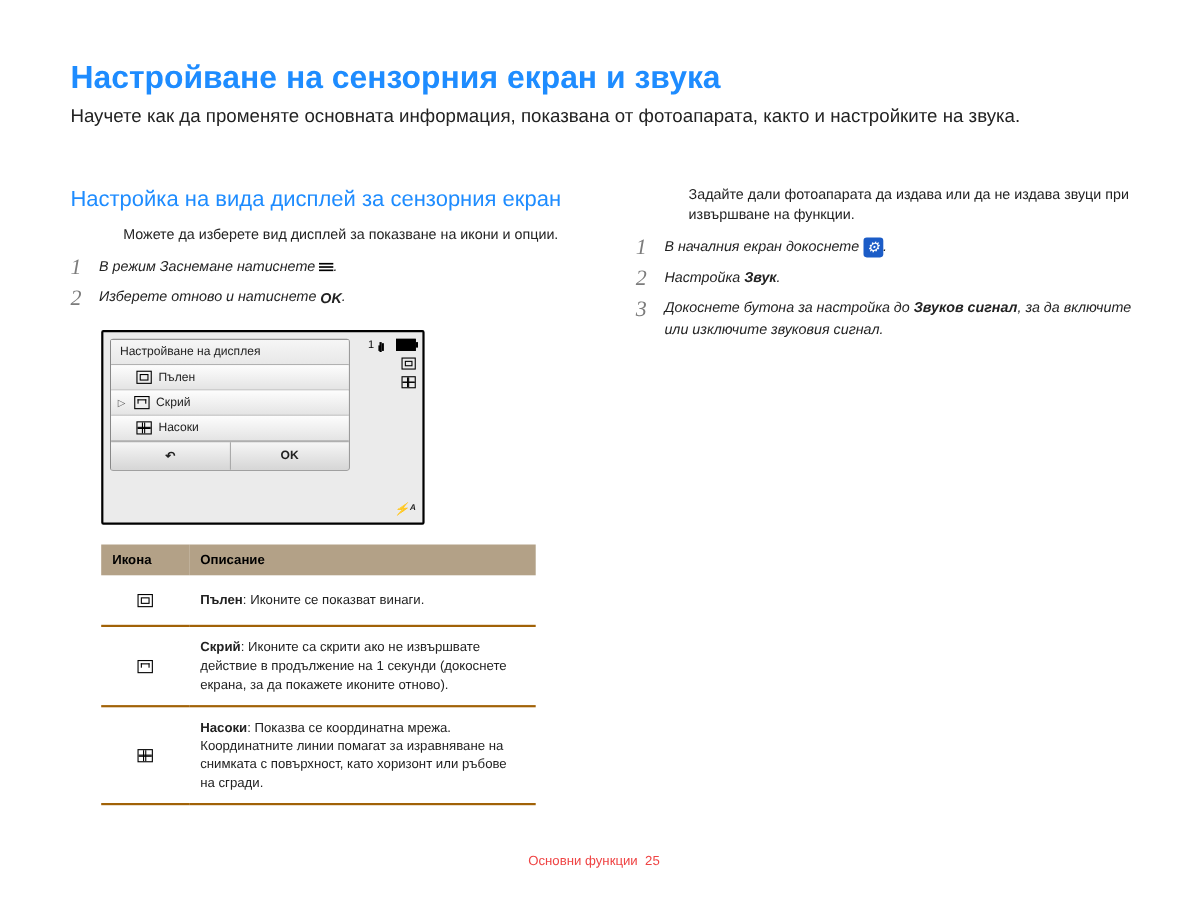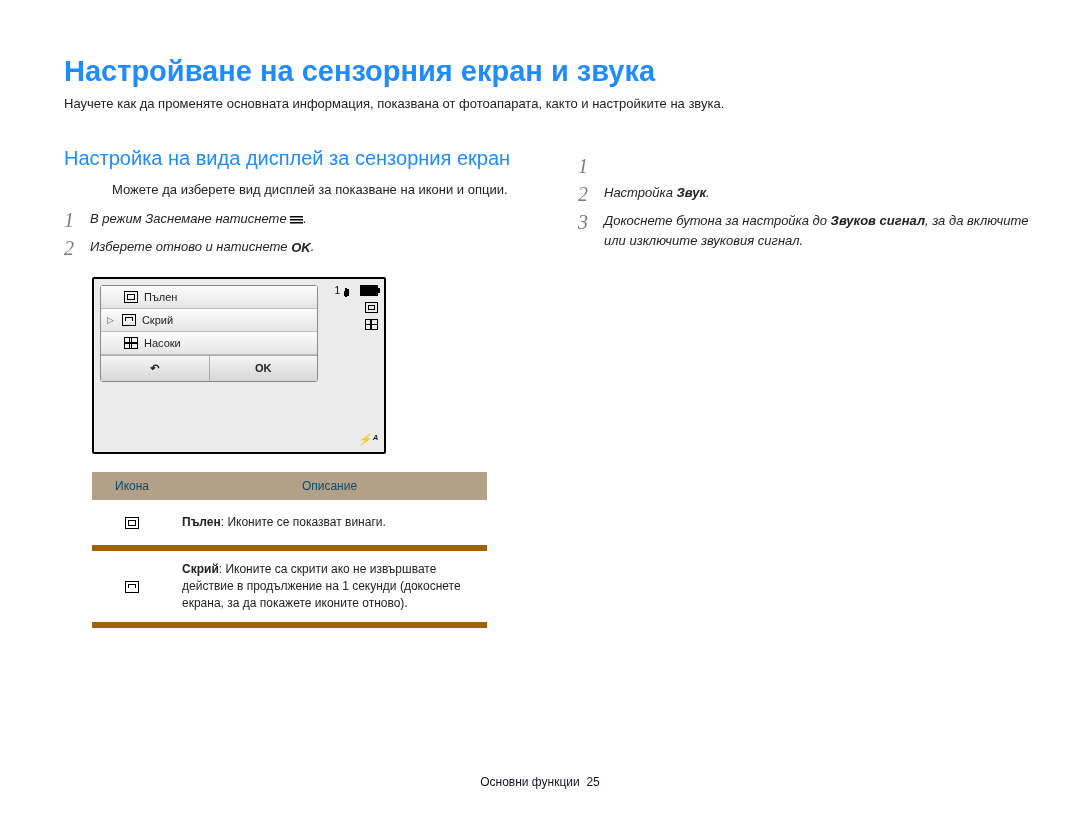--- a/index.html
+++ b/index.html
@@ -14,22 +14,22 @@
   .page {
     padding: 55px 48px 0 64px;
   }
   h1.page-title {
     color: #1e8cff;
     font-size: 29px;
     font-weight: bold;
     margin: 0 0 8px 0;
   }
   .page-sub {
-    font-size: 13px;
-    margin-bottom: 34px;
+    font-size: 17px;
+    margin-bottom: 52px;
   }
   .cols {
     display: flex;
     gap: 60px;
   }
   .col {
     flex: 1;
   }
   h2.section-title {
     color: #1e8cff;
@@ -153,45 +153,45 @@
 
   
   .desc-table {
     border-collapse: collapse;
     width: 395px;
     margin-left: 28px;
     font-size: 12px;
   }
   .desc-table th {
     background: #b3a187;
-    color: #0c4a6e;
-    font-weight: normal;
-    text-align: center;
+    color: #000000;
+    font-weight: bold;
+    text-align: left;
     padding: 7px 10px;
     font-size: 12px;
   }
   .desc-table th:first-child { width: 60px; }
   .desc-table td {
     padding: 10px 10px;
     vertical-align: middle;
-    border-bottom: 6px solid #a16207;
+    border-bottom: 2px solid #a16207;
     line-height:1.4;
   }
   .desc-table td.icon-cell {
     text-align:center;
     font-size:18px;
   }
 
   .footer {
     position:absolute;
     bottom:26px;
     left:0; right:0;
     text-align:center;
     font-size:12px;
-    color:#0f172a;
+    color:#ef4444;
   }
 
   
   .ic {
     display:inline-block;
     border:1.5px solid #000;
     box-sizing:border-box;
     vertical-align:middle;
   }
   .ic-full { width:14px;height:12px; position:relative;}
@@ -257,20 +257,21 @@
         <div class="step">
           <span class="num">2</span>
           <span class="txt">
             <span>Изберете отново и натиснете </span><span class="ic ic-ok">OK</span><span>.</span>
           </span>
         </div>
       </div>
 
       <div class="screenshot-frame">
         <div class="menu-box">
+          <div class="menu-title">Настройване на дисплея</div>
           <div class="menu-item">
             <span class="ic ic-full"></span>
             <span>Пълен</span>
           </div>
           <div class="menu-item selected">
             <span class="ic ic-hide"></span>
             <span>Скрий</span>
           </div>
           <div class="menu-item">
             <span class="ic ic-grid"></span>
@@ -302,29 +303,37 @@
         </thead>
         <tbody>
           <tr>
             <td class="icon-cell"><span class="ic ic-full"></span></td>
             <td><b>Пълен</b><span>: Иконите се показват винаги.</span></td>
           </tr>
           <tr>
             <td class="icon-cell"><span class="ic ic-hide"></span></td>
             <td><b>Скрий</b><span>: Иконите са скрити ако не извършвате действие в продължение на 1 секунди (докоснете екрана, за да покажете иконите отново).</span></td>
           </tr>
+          <tr>
+            <td class="icon-cell"><span class="ic ic-grid"></span></td>
+            <td><b>Насоки</b><span>: Показва се координатна мрежа. Координатните линии помагат за изравняване на снимката с повърхност, като хоризонт или ръбове на сгради.</span></td>
+          </tr>
         </tbody>
       </table>
     </div>
 
     <div class="col">
+      <div class="body-text">Задайте дали фотоапарата да издава или да не издава звуци при извършване на функции.</div>
 
       <div class="steps">
         <div class="step">
           <span class="num">1</span>
+          <span class="txt">
+            <span>В началния екран докоснете </span><span class="gear-badge">⚙</span><span>.</span>
+          </span>
         </div>
         <div class="step">
           <span class="num">2</span>
           <span class="txt">
             <span>Настройка </span><b>Звук</b><span>.</span>
           </span>
         </div>
         <div class="step">
           <span class="num">3</span>
           <span class="txt">

